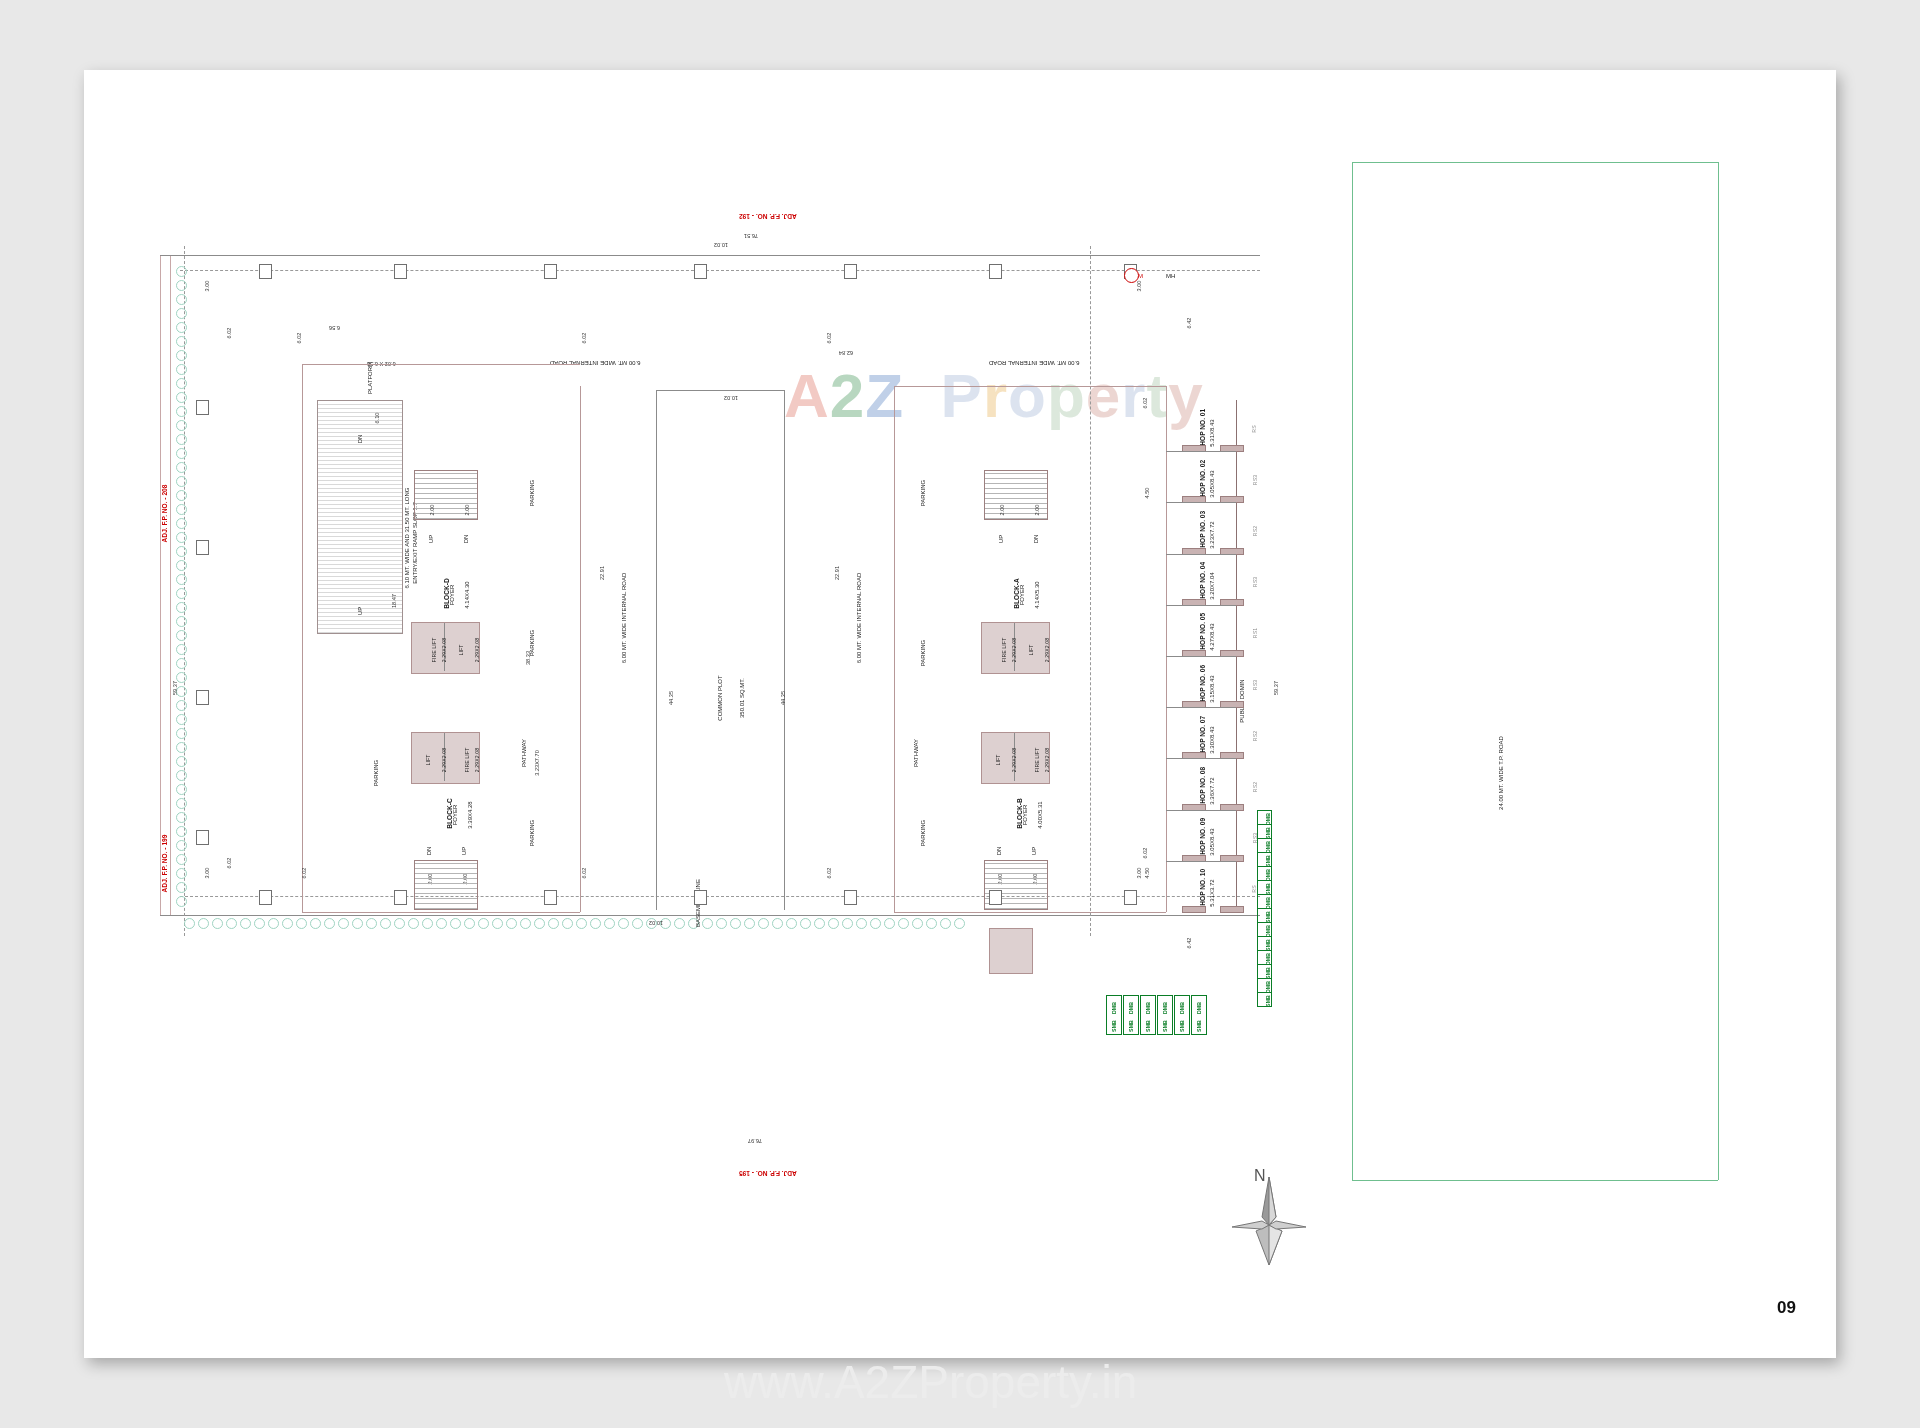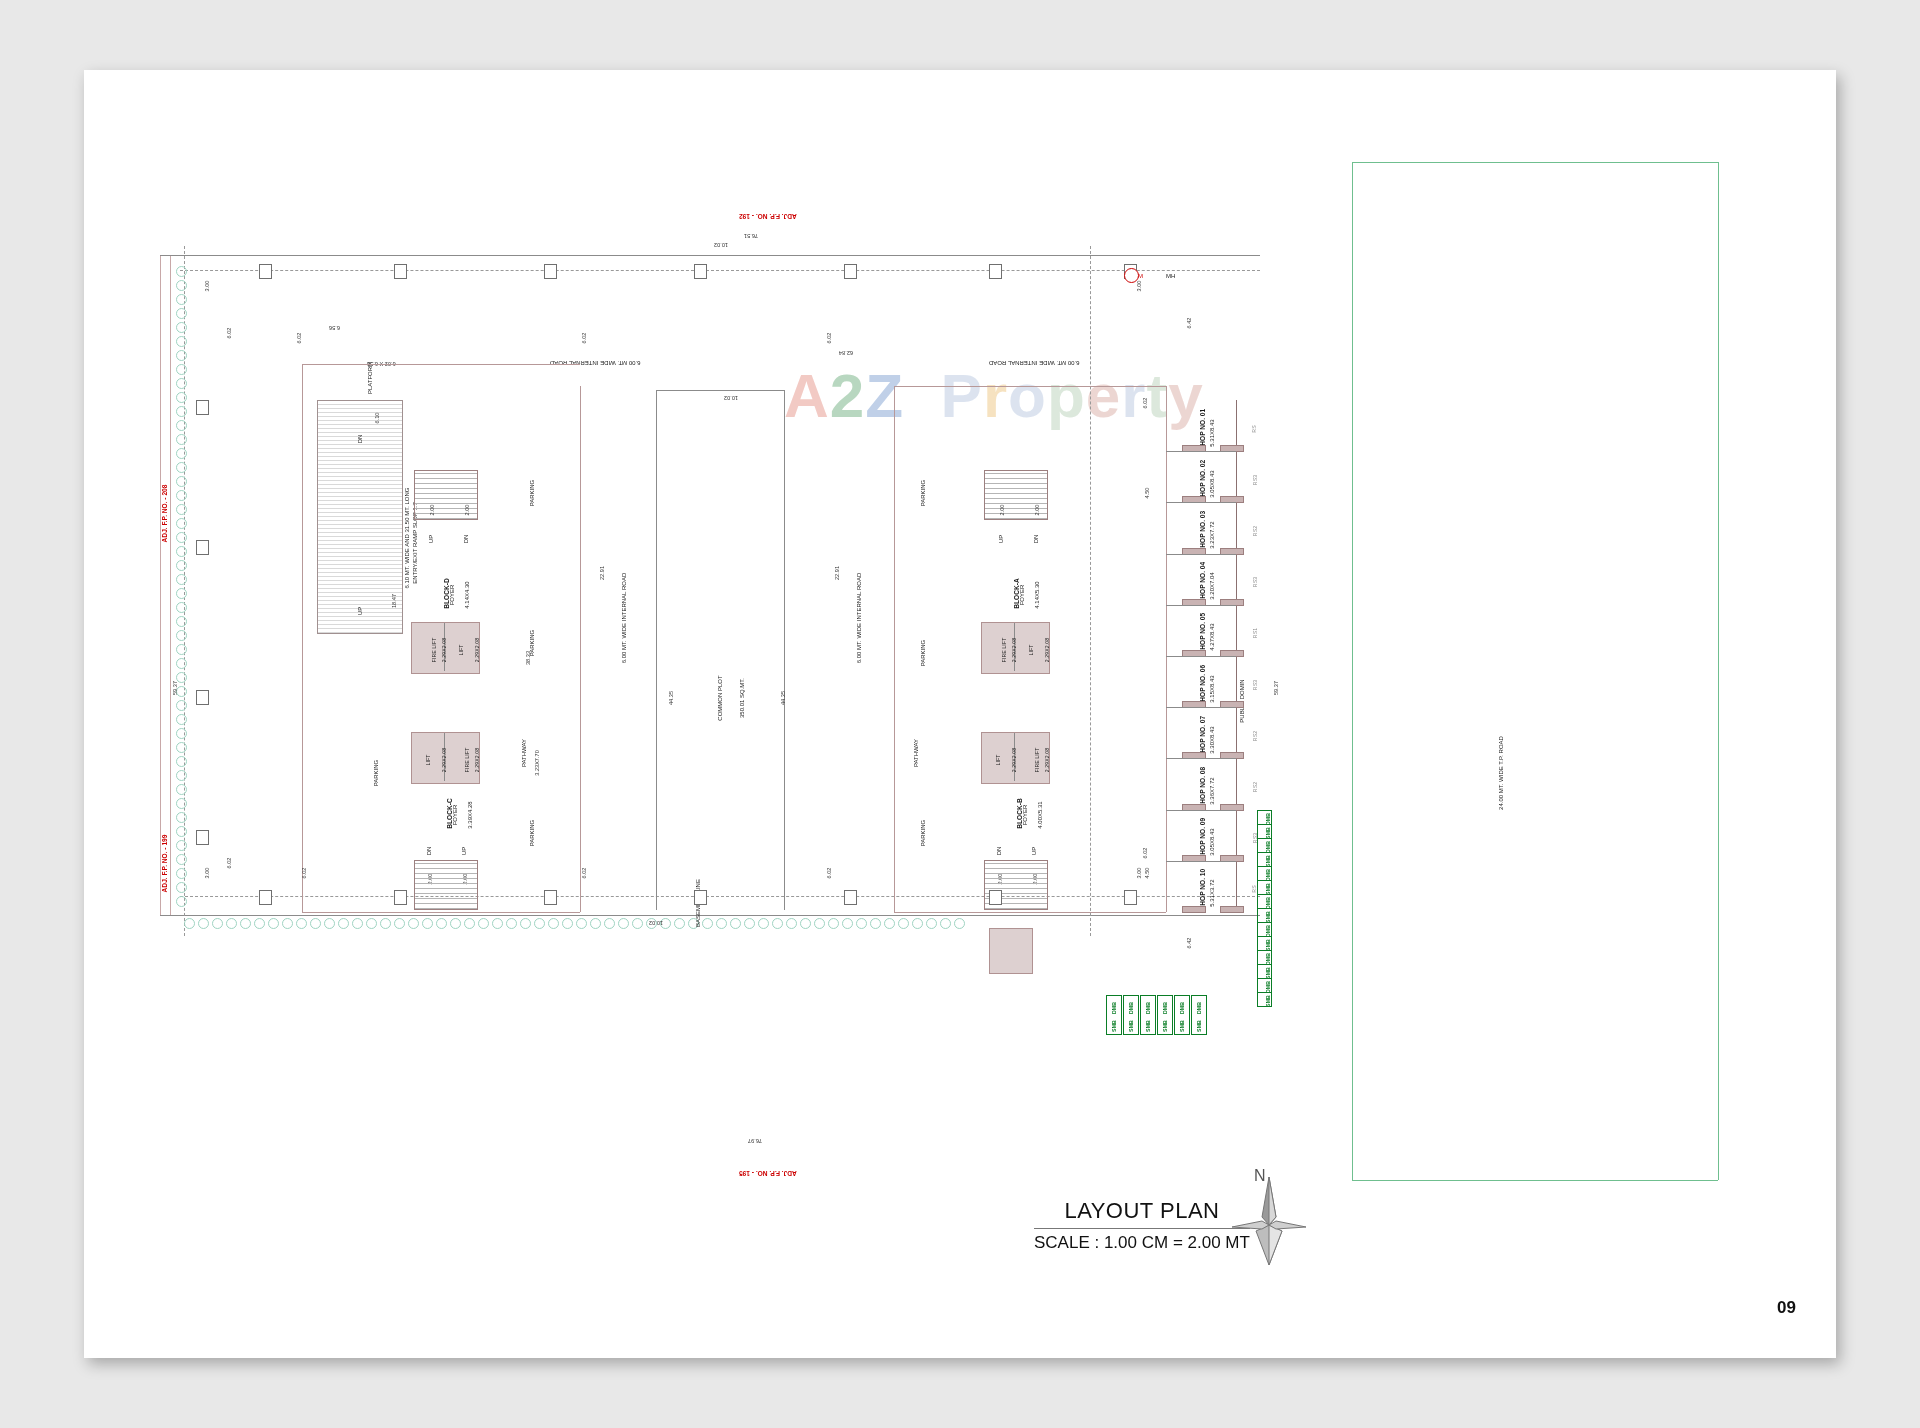--- a/index.html
+++ b/index.html
@@ -53,20 +53,21 @@
 </head>
 <body>
 
 <div id="page">
 <div id="sheet">
 
   <div id="wm1">
     <span style="color:#eeb6ae;">A</span><span style="color:#9ec9a8;">2</span><span style="color:#a8bfe0;">Z</span>
     <span style="color:#cfd9ea;">&nbsp;P</span><span style="color:#f3d7a8;">r</span><span style="color:#cfd9ea;">o</span><span style="color:#cfe0cf;">p</span><span style="color:#e6c7c2;">e</span><span style="color:#cfd9ea;">r</span><span style="color:#cfe0cf;">t</span><span style="color:#e6c7c2;">y</span>
   </div>
+  <div id="wm2">www.A2ZProperty.in</div>
 
   <div class="green-v" style="left:1268px;top:92px;height:1018px;"></div>
   <div class="green-v" style="left:1634px;top:92px;height:1018px;"></div>
   <div class="green-h" style="left:1268px;top:92px;width:366px;"></div>
   <div class="green-h" style="left:1268px;top:1110px;width:366px;"></div>
 
   <div class="lbl tiny2 r90" style="left:1380px;top:700px;">24.00 MT. WIDE T.P. ROAD</div>
 
   <div class="thin vl" style="left:76px;top:185px;height:660px;background:#c8a8a8;"></div>
   <div class="thin vl" style="left:86px;top:185px;height:660px;background:#c8a8a8;"></div>
@@ -474,25 +475,20 @@
         <div class="lbl dim r90" style="left: 215px; top: 800px;">6.02</div>
         <div class="lbl dim r90" style="left: 495px; top: 265px;">6.02</div>
         <div class="lbl dim r90" style="left: 495px; top: 800px;">6.02</div>
         <div class="lbl dim r90" style="left: 740px; top: 265px;">6.02</div>
         <div class="lbl dim r90" style="left: 740px; top: 800px;">6.02</div>
         <div class="lbl dim r180" style="left: 565px; top: 850px;">10.02</div>
         <div class="lbl dim r180" style="left: 630px; top: 172px;">10.02</div>
         <div class="lbl dim r180" style="left: 245px; top: 255px;">6.56</div>
       </div>
 
-  <div id="titleblock">
-    <div class="t1">LAYOUT PLAN</div>
-    <div class="rule"></div>
-    <div class="t2">SCALE : 1.00 CM = 2.00 MT</div>
-  </div>
 
   <svg class="compass" viewBox="0 0 90 110">
     <polygon points="45,12 52,52 45,60 38,52" fill="#9a9a9a" stroke="#777" stroke-width="1"></polygon>
     <polygon points="45,12 52,52 45,60" fill="#d8d8d8" stroke="#777" stroke-width="1"></polygon>
     <polygon points="45,60 58,66 45,100 32,66" fill="#bdbdbd" stroke="#777" stroke-width="1"></polygon>
     <polygon points="45,60 58,66 45,100" fill="#e4e4e4" stroke="#777" stroke-width="1"></polygon>
     <polygon points="8,62 38,56 45,60 38,64" fill="#cfcfcf" stroke="#777" stroke-width="1"></polygon>
     <polygon points="82,62 52,56 45,60 52,64" fill="#cfcfcf" stroke="#777" stroke-width="1"></polygon>
     <text x="30" y="16" font-size="16" fill="#555" font-family="Liberation Sans, sans-serif">N</text>
   </svg>

